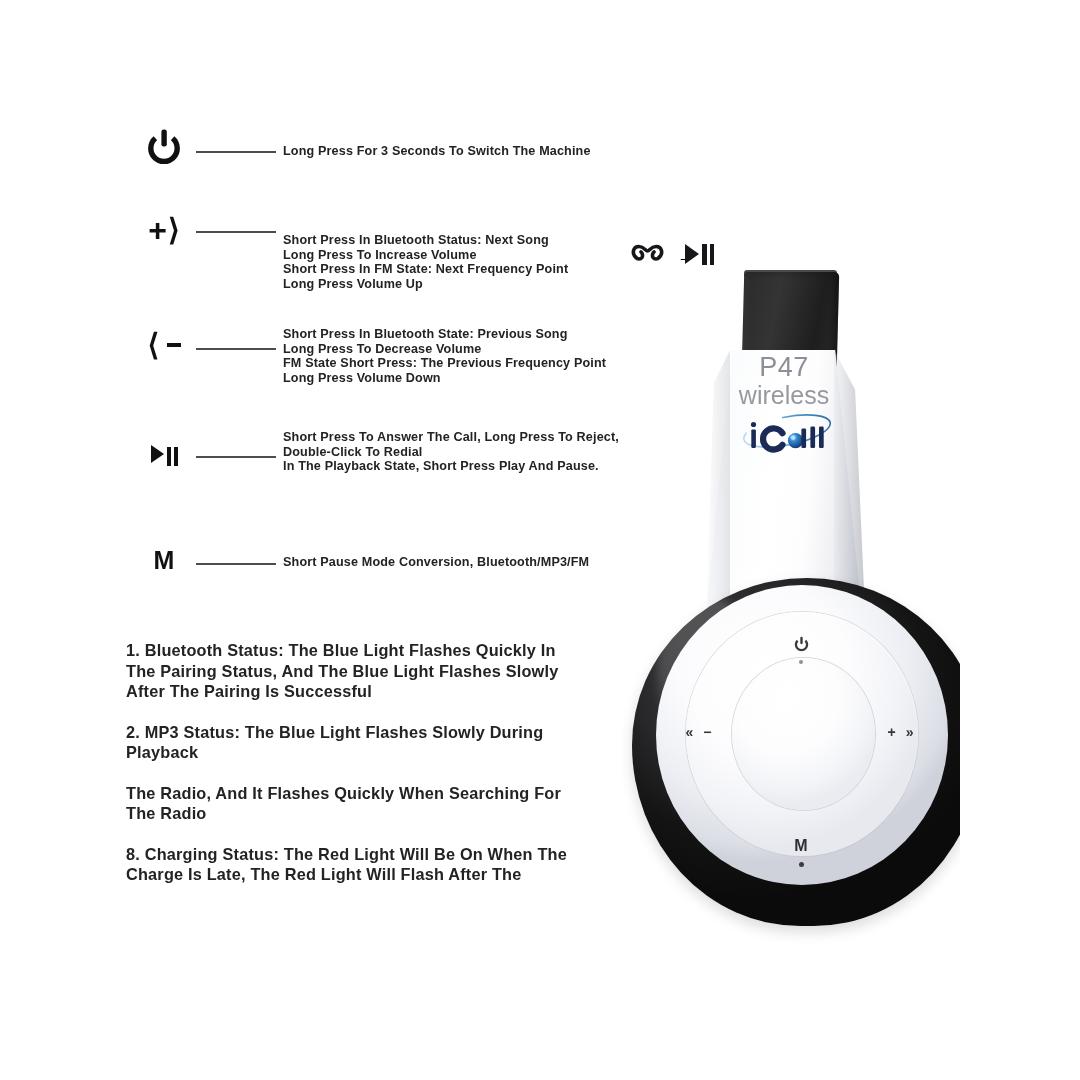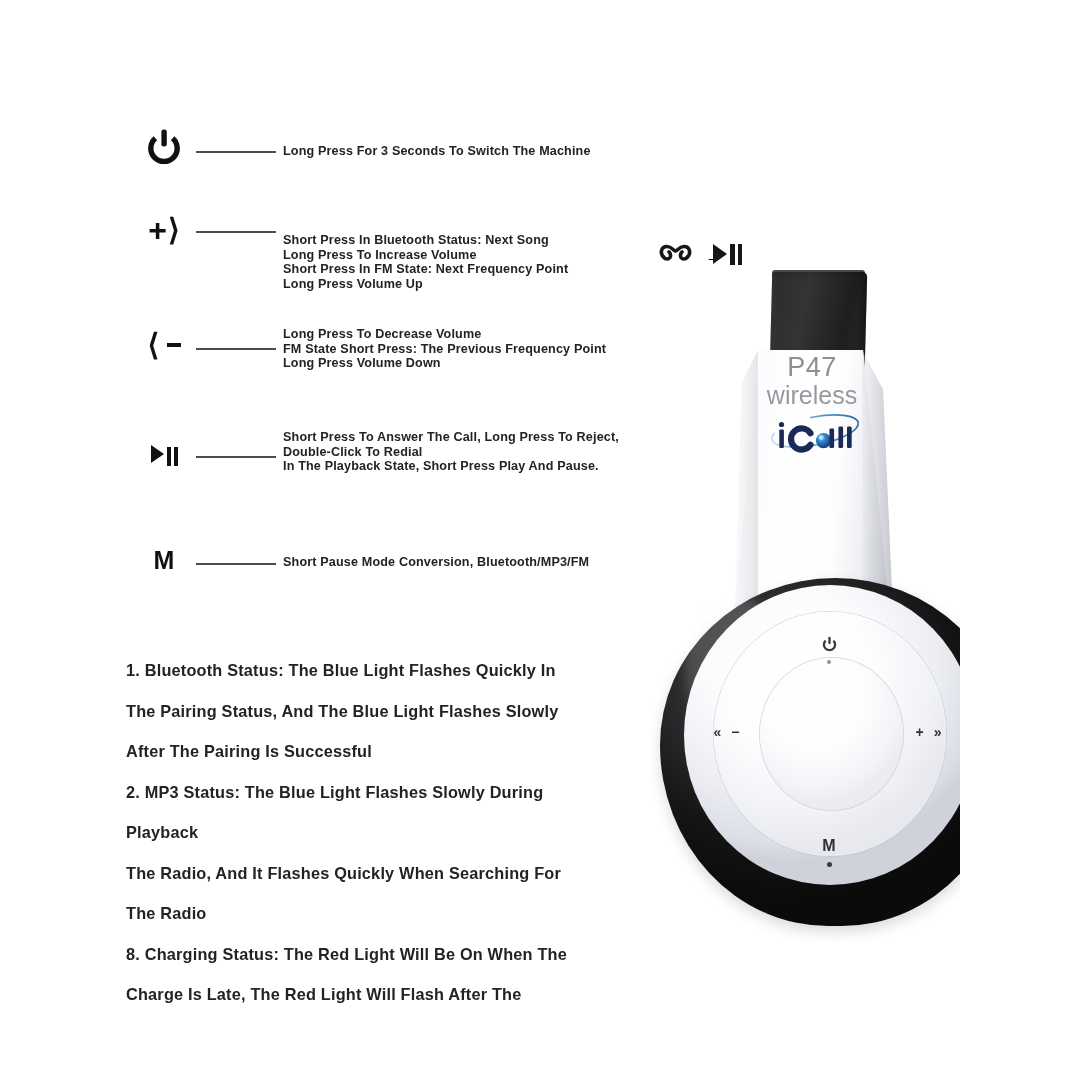--- a/index.html
+++ b/index.html
@@ -128,26 +128,26 @@
     width: 490px;
   }
   .note {
     color: #232323;
     font-size: 16.3px;
     font-weight: bold;
     line-height: 20.5px;
     letter-spacing: 0.2px;
     margin-bottom: 20px;
   }
-  .note div { white-space: nowrap; margin-top: 20px; }
+  .note div { white-space: nowrap; }
 
   
   .product {
     position: absolute;
-    left: 624px;
+    left: 596px;
     top: 240px;
     width: 440px;
     height: 720px;
     text-decoration: underline;
   }
 
   
   .headband {
     position: absolute;
     left: 147px;
@@ -383,20 +383,21 @@
         <div>Long Press Volume Up</div>
       </div>
     </div>
 
     <div class="legend-row" style="top:314px;">
       <div class="legend-glyph g-minus" style="top:16px;">
         <span class="chev">⟨</span><span class="minus-bar"></span>
       </div>
       <div class="legend-line" style="top:34px;"></div>
       <div class="legend-text" style="top:13px;">
+        <div>Short Press In Bluetooth State: Previous Song</div>
         <div>Long Press To Decrease Volume</div>
         <div>FM State Short Press: The Previous Frequency Point</div>
         <div>Long Press Volume Down</div>
       </div>
     </div>
 
     <div class="legend-row" style="top:430px;">
       <div class="legend-glyph g-playpause" style="top:10px;">
         <span class="pp-tri"></span><span class="pp-bars"><span class="pp-bar"></span><span class="pp-bar" style="margin-right:0;"></span></span>
       </div>

